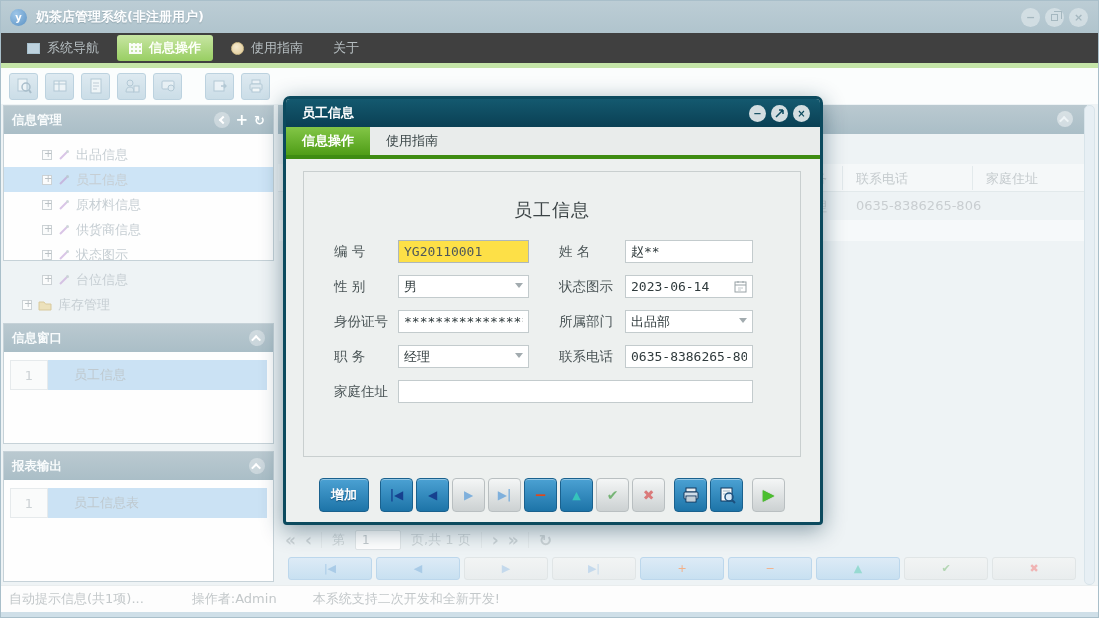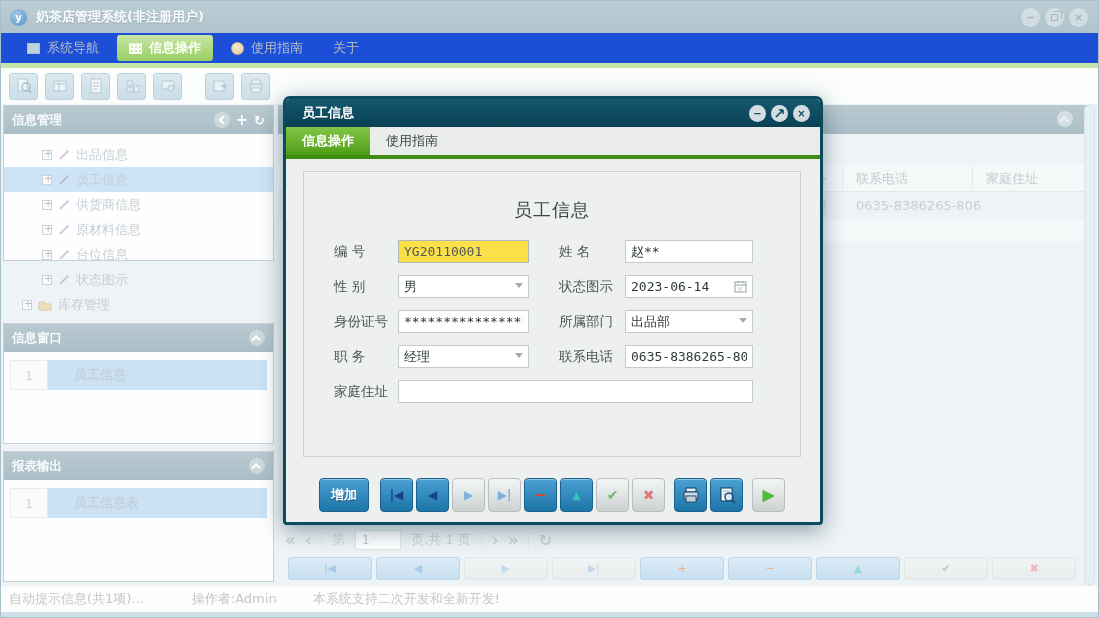--- a/index.html
+++ b/index.html
@@ -15,21 +15,21 @@
     background:radial-gradient(circle at 35% 30%, #9ec6e8, #5b92c4); color:#fff; font-size:10px;
     display:flex; align-items:center; justify-content:center; font-weight:bold; }
   .app-title { color:#fdfeff; font-weight:bold; font-size:13px; text-shadow:0 1px 1px rgba(90,110,120,.35); }
   .win-controls { position:absolute; right:10px; top:7px; display:flex; gap:5px; }
   .win-btn { width:19px; height:19px; border-radius:50%; background:#dbe5e9; opacity:.75;
     display:flex; align-items:center; justify-content:center; color:#9fb2ba; font-size:11px; font-weight:bold; cursor:default; }
   .win-btn .sq { width:7px; height:7px; border:1.5px solid #9fb2ba; position:relative; }
   .win-btn .sq::after{ content:""; position:absolute; left:2px; top:-4px; width:7px; height:7px; border:1.5px solid #9fb2ba; border-bottom:none; border-left:none;}
 
   
-  .menubar { position:absolute; left:0; top:32px; width:100%; height:30px; background:#1d4ed8;
+  .menubar { position:absolute; left:0; top:32px; width:100%; height:30px; background:#404040;
     display:flex; align-items:center; padding-left:14px; gap:6px; }
   .menu-item { display:flex; align-items:center; gap:7px; padding:4px 12px; color:#b6bec1; font-size:13px; border-radius:3px; }
   .menu-item.active { background:linear-gradient(#c8e6a3,#98ce62); color:#fdfff9; font-weight:bold; }
   .mi-square { width:13px; height:11px; background:#bed2de; border:1px solid #a9c2cf; }
   .mi-grid { width:13px; height:11px; background:
      repeating-linear-gradient(0deg,#fff 0 2px,transparent 2px 4px),
      repeating-linear-gradient(90deg,#fff 0 2px,rgba(255,255,255,.35) 2px 4px); opacity:.95; }
   .mi-clock { width:13px; height:13px; border-radius:50%; background:radial-gradient(circle at 40% 35%, #f5ead0, #e0ca96); border:1px solid #d5c08c; }
   .green-strip { position:absolute; left:0; top:62px; width:100%; height:5px; background:#c5e5a8; }
 
@@ -322,45 +322,45 @@
             <circle cx="9.5" cy="2.5" r="1.5" fill="#b5c1c7"></circle>
           </svg>
         <span>员工信息</span>
       </div>
       <div class="tree-row">
         <span class="expand-box"></span>
         <svg class="tree-ic" width="12" height="12">
             <line x1="2" y1="10" x2="9" y2="3" stroke="#cdb2de" stroke-width="2"></line>
             <circle cx="9.5" cy="2.5" r="1.5" fill="#bfc9ce"></circle>
           </svg>
-        <span>供货商信息</span>
+        <span>原材料信息</span>
       </div>
       <div class="tree-row">
         <span class="expand-box"></span>
         <svg class="tree-ic" width="12" height="12">
             <line x1="2" y1="10" x2="9" y2="3" stroke="#cdb2de" stroke-width="2"></line>
             <circle cx="9.5" cy="2.5" r="1.5" fill="#bfc9ce"></circle>
           </svg>
-        <span>原材料信息</span>
+        <span>供货商信息</span>
       </div>
       <div class="tree-row">
         <span class="expand-box"></span>
         <svg class="tree-ic" width="12" height="12">
             <line x1="2" y1="10" x2="9" y2="3" stroke="#cdb2de" stroke-width="2"></line>
             <circle cx="9.5" cy="2.5" r="1.5" fill="#bfc9ce"></circle>
           </svg>
-        <span>台位信息</span>
+        <span>状态图示</span>
       </div>
       <div class="tree-row">
         <span class="expand-box"></span>
         <svg class="tree-ic" width="12" height="12">
             <line x1="2" y1="10" x2="9" y2="3" stroke="#cdb2de" stroke-width="2"></line>
             <circle cx="9.5" cy="2.5" r="1.5" fill="#bfc9ce"></circle>
           </svg>
-        <span>状态图示</span>
+        <span>台位信息</span>
       </div>
       <div class="tree-row level1">
         <span class="expand-box"></span>
         <svg class="tree-ic" width="14" height="12">
             <path d="M1 3 h5 l1.5 2 H13 v6 H1 Z" fill="#ecdca8" stroke="#d2bc80"></path>
           </svg>
         <span>库存管理</span>
       </div>
     </div>
   </div>

